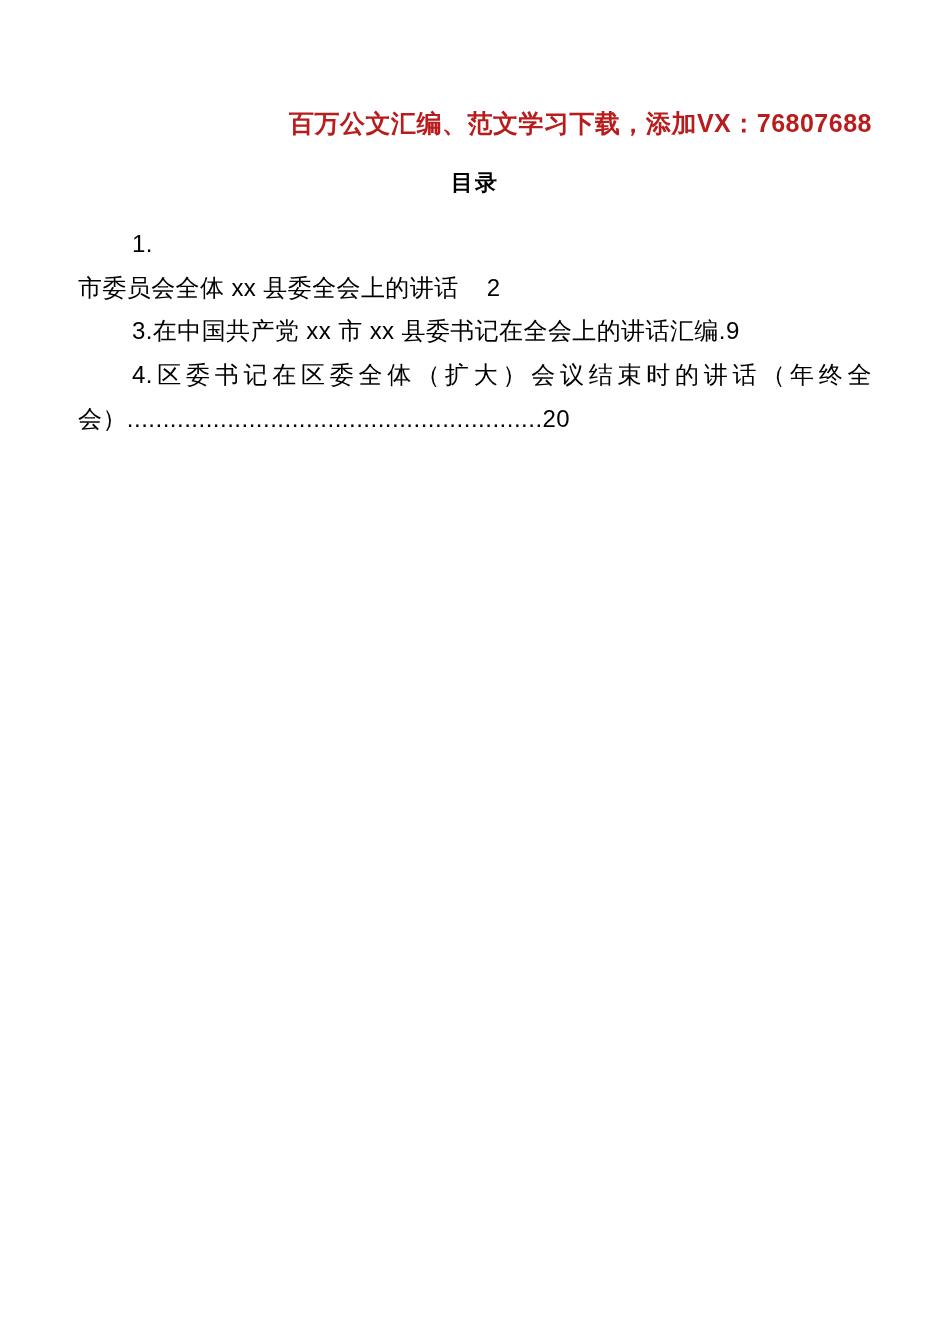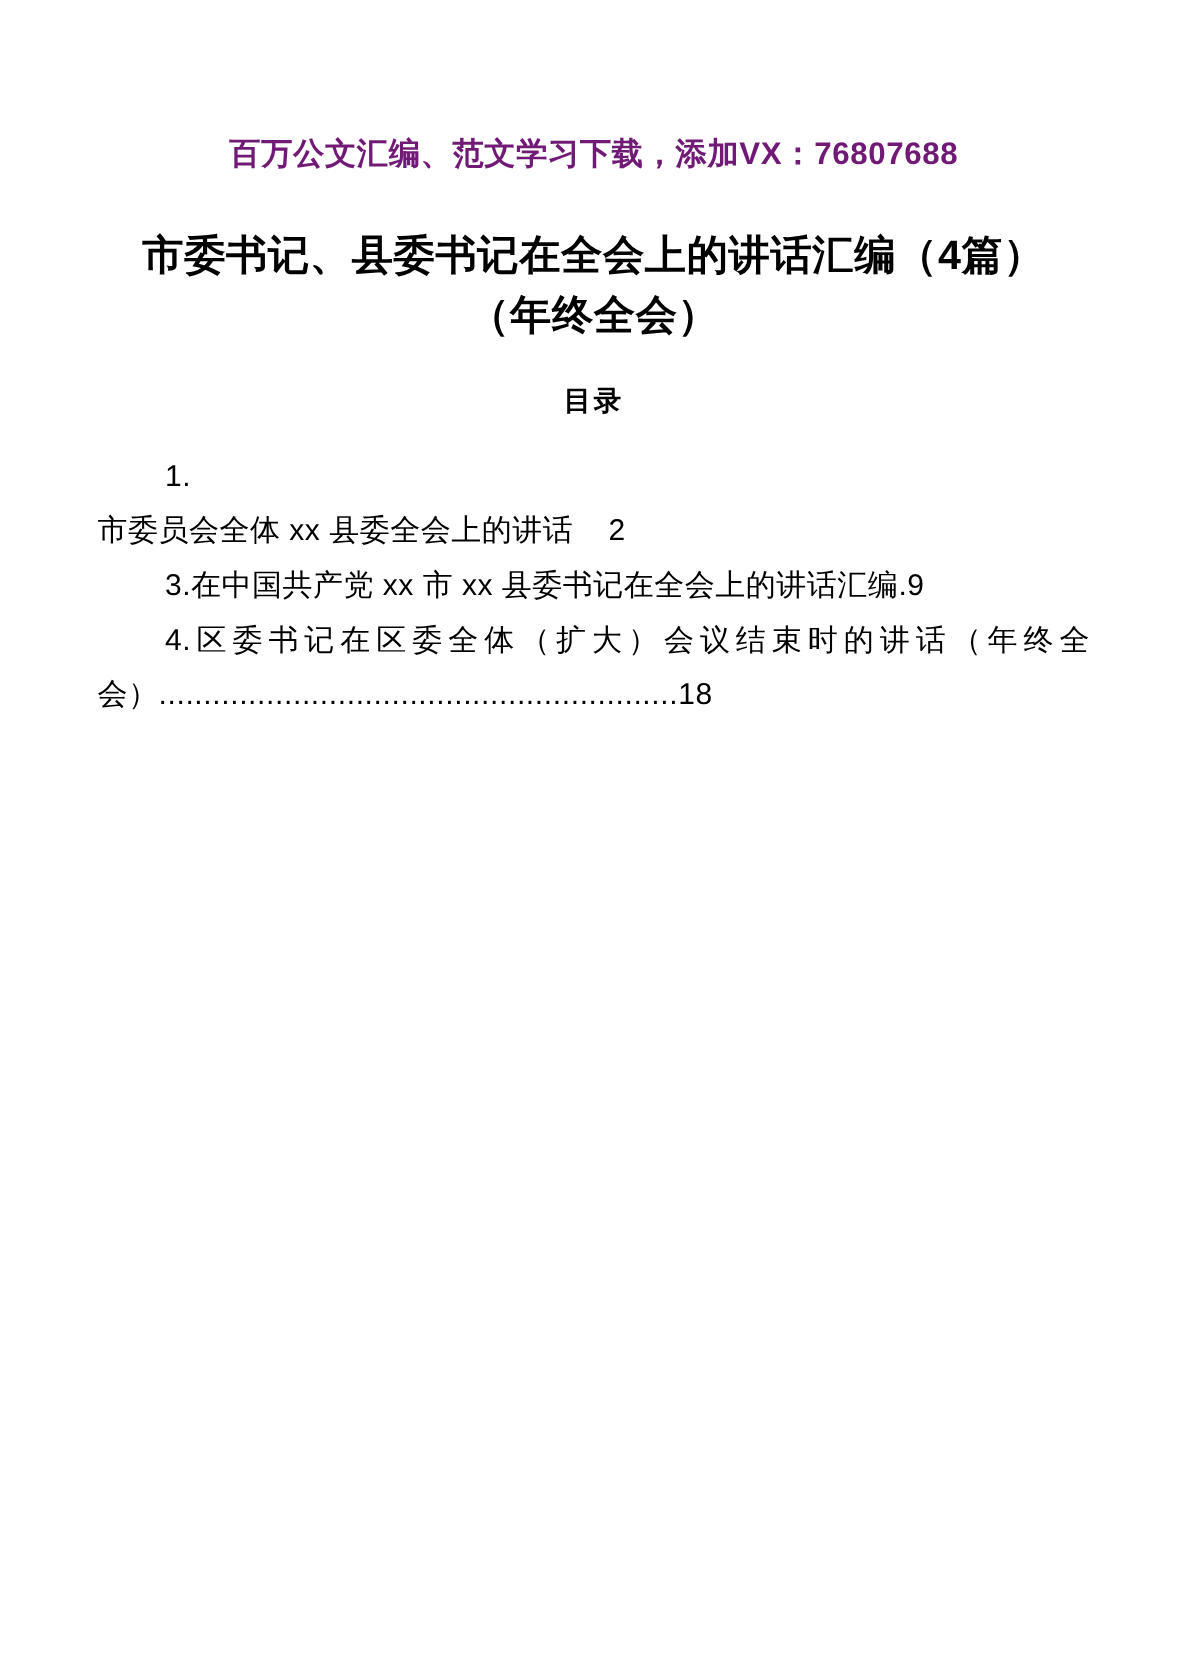--- a/index.html
+++ b/index.html
@@ -17,22 +17,22 @@
   }
   .page {
     width: 950px;
     height: 1335px;
     box-sizing: border-box;
     padding: 0 78px;
     position: relative;
   }
   .promo {
     margin-top: 108px;
-    text-align: center;
-    color: #701a75;
+    text-align: right;
+    color: #b91c1c;
     font-size: 25px;
     font-weight: 700;
     letter-spacing: 0.5px;
     line-height: 1.2;
   }
   .doc-title {
     margin-top: 42px;
     text-align: center;
     font-size: 33px;
     font-weight: 700;
@@ -71,28 +71,27 @@
     font-variant-numeric: tabular-nums;
   }
 </style>
 </head>
 <body>
 
 <div class="page">
 
   <div class="promo">百万公文汇编、范文学习下载，添加VX：76807688</div>
 
-  <h1 class="doc-title">市委书记、县委书记在全会上的讲话汇编（4篇）（年终全会）</h1>
 
   <h2 class="toc-heading">目录</h2>
 
   <div class="toc">
 
     <div class="toc-entry entry-1"><span class="indent"></span><span>1.</span><br><span>市委员会全体 xx 县委全会上的讲话</span>&nbsp;&nbsp;&nbsp;&nbsp;<span class="page-num">2</span></div>
 
 
     <div class="toc-entry"><span class="indent"></span><span>3.</span><span>在中国共产党 xx 市 xx 县委书记在全会上的讲话汇编</span><span class="dots">.</span><span class="page-num">9</span></div>
 
-    <div class="toc-entry"><span class="indent"></span><span>4.</span><span>区委书记在区委全体（扩大）会议结束时的讲话（年终全会）</span><span class="dots">..........................................................</span><span class="page-num">18</span></div>
+    <div class="toc-entry"><span class="indent"></span><span>4.</span><span>区委书记在区委全体（扩大）会议结束时的讲话（年终全会）</span><span class="dots">..........................................................</span><span class="page-num">20</span></div>
 
   </div>
 
 </div>
 
 </body></html>

